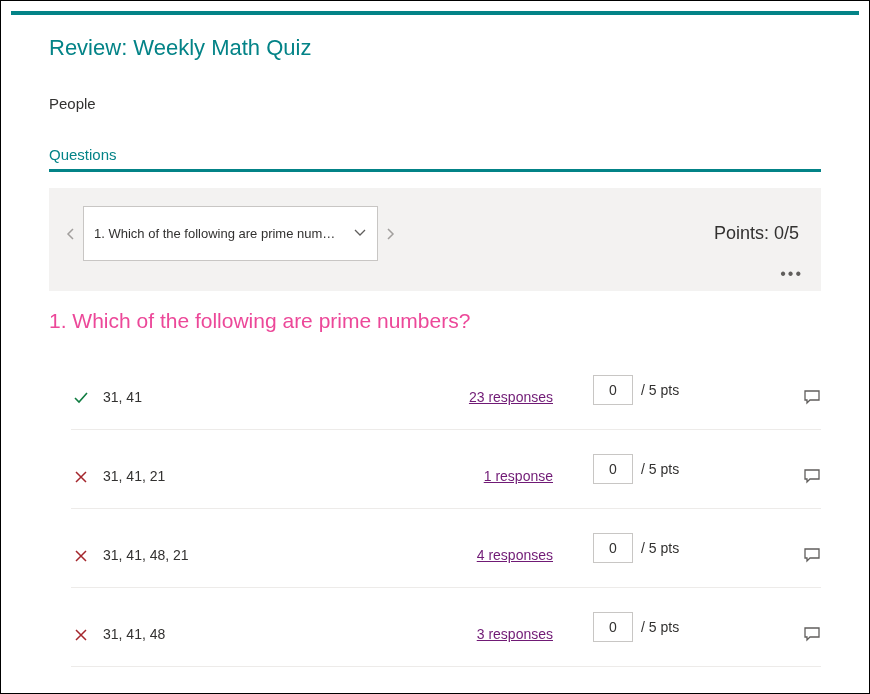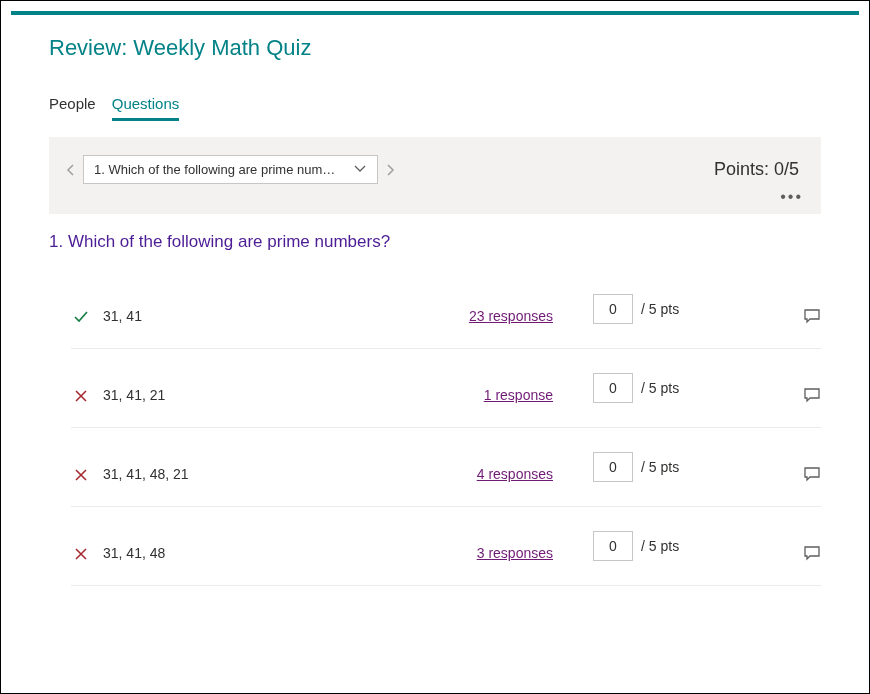--- a/index.html
+++ b/index.html
@@ -21,22 +21,23 @@
       padding: 20px 48px 0 48px;
     }
     .title {
       font-size: 22px;
       color: #038387;
       font-weight: 400;
       margin-bottom: 34px;
     }
     .tabs {
       display: flex;
-      gap: 16px;
+      gap: 28px;
       margin-bottom: 16px;
+      flex-direction: column;
     }
     .tab {
       font-size: 15px;
       color: #323130;
       padding-bottom: 6px;
       cursor: pointer;
     }
     .tab.active {
       color: #038387;
       border-bottom: 3px solid #038387;
@@ -60,21 +61,21 @@
     }
     .nav-arrow {
       color: #a19f9d;
       cursor: pointer;
       display: flex;
       align-items: center;
     }
     .question-select {
       border: 1px solid #c8c6c4;
       background: #fff;
-      padding: 6px 10px;
+      padding: 19px 10px;
       display: flex;
       align-items: center;
       justify-content: space-between;
       width: 295px;
       font-size: 13px;
       color: #323130;
       cursor: pointer;
     }
     .q-sel-text {
       white-space: nowrap;
@@ -88,22 +89,22 @@
     .more-dots {
       position: absolute;
       bottom: 8px;
       right: 18px;
       color: #605e5c;
       font-size: 16px;
       letter-spacing: 2px;
       cursor: pointer;
     }
     .question-title {
-      font-size: 17px;
-      color: #4c1d95;
+      font-size: 21px;
+      color: #ec4899;
       margin-bottom: 18px;
     }
     .answers {
       padding-left: 22px;
     }
     .answer-row {
       display: flex;
       align-items: flex-end;
       padding: 24px 0;
       border-bottom: 1px solid #edebe9;

